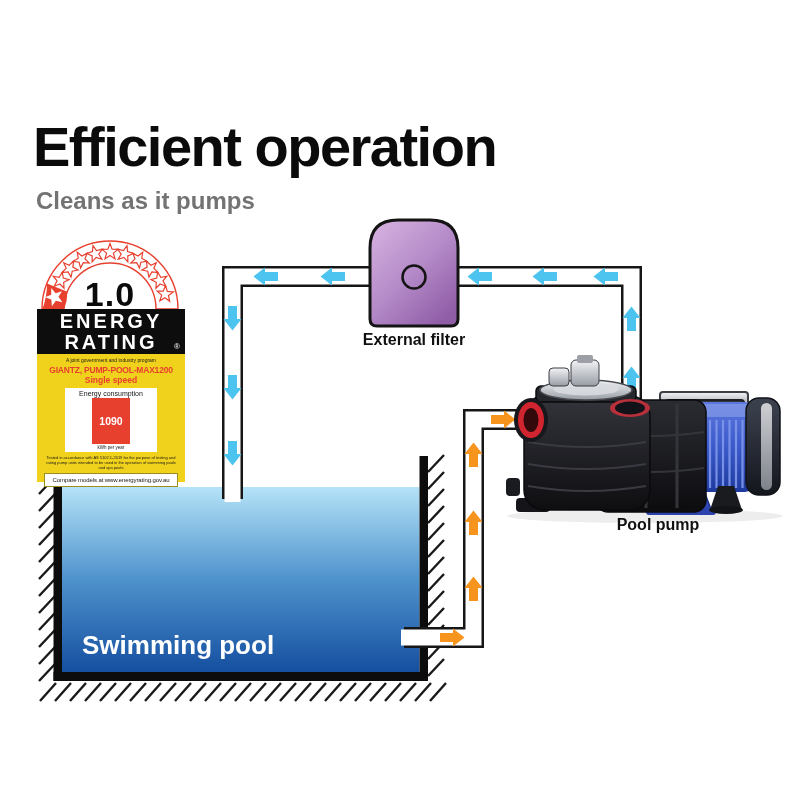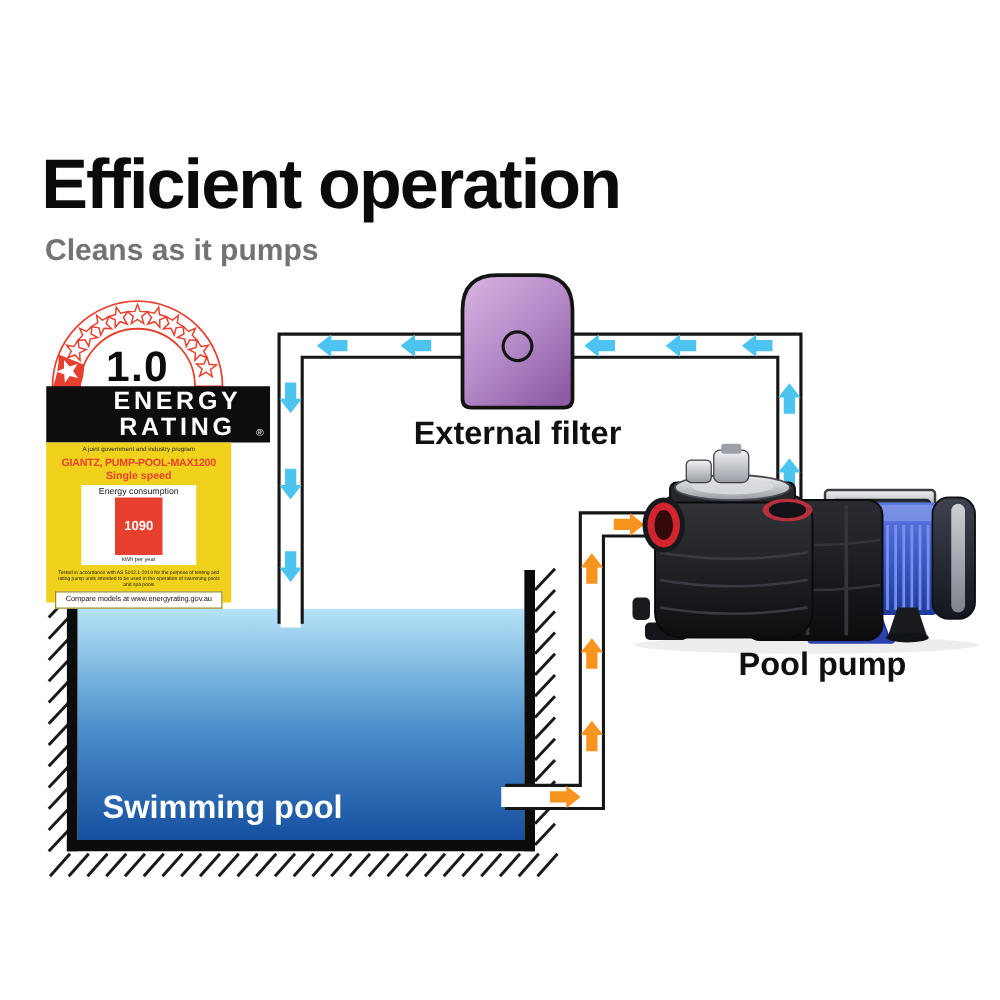--- a/index.html
+++ b/index.html
@@ -3,31 +3,31 @@
 <meta charset="utf-8">
 <style>
   html,body{margin:0;padding:0;background:#fff;}
   #stage{position:relative;width:800px;height:800px;background:#fff;overflow:hidden;
          font-family:"Liberation Sans","DejaVu Sans",sans-serif;color:#0c0c0c;}
   .abs{position:absolute;}
   
   #title{left:33px;top:118px;font-size:56px;line-height:58px;font-weight:900;letter-spacing:-1.5px;color:#0b0b0b;}
   #subtitle{left:36px;top:188px;font-size:24px;line-height:26px;font-weight:700;color:#737373;}
   
-  .diagLabel{font-size:26px;font-weight:700;color:#101010;text-align:center;width:220px;}
+  .diagLabel{font-size:16px;font-weight:700;color:#101010;text-align:center;width:220px;}
   #filterLabel{left:304px;top:331px;}
   #pumpLabel{left:548px;top:516px;}
   #poolLabel{left:82px;top:630px;color:#fff;text-align:left;width:260px;font-size:26px;}
   
   #elabel{left:37px;top:235px;width:148px;height:218px;}
   #elabel .arc{position:absolute;left:0;top:0;width:148px;height:75px;overflow:hidden;}
   #eRating{position:absolute;left:0;top:40px;width:146px;text-align:center;
            font-size:34px;font-weight:800;color:#0b0b0b;letter-spacing:1px;}
   #eBand{position:absolute;left:0;top:74px;width:148px;height:45px;background:#0d0d0d;
-         color:#fff;text-align:center;padding-left:31px;}
+         color:#fff;text-align:center;}
   #eBand .l1,#eBand .l2{font-size:20px;font-weight:600;letter-spacing:3px;line-height:21px;}
   #eBand .l1{margin-top:2px;}
   #eBand .rmark{position:absolute;right:5px;bottom:3px;font-size:8px;letter-spacing:0;}
   #eYellow{position:absolute;left:0;top:119px;width:148px;height:128px;background:#F0D11C;text-align:center;}
   .eProgram{font-size:5px;margin-top:3px;color:#1a1a1a;}
   .eModel{font-size:8.5px;font-weight:800;color:#E8402F;margin-top:2px;letter-spacing:-0.2px;}
   .eSpeed{font-size:8.5px;font-weight:800;color:#E8402F;}
   .eConsBox{width:92px;margin:3px auto 0 auto;background:#fff;padding:2px 0 2px 0;}
   .eConsTitle{font-size:7px;color:#151515;}
   .eConsVal{width:38px;margin:1px auto;background:#E8402F;color:#fff;font-size:10.5px;

